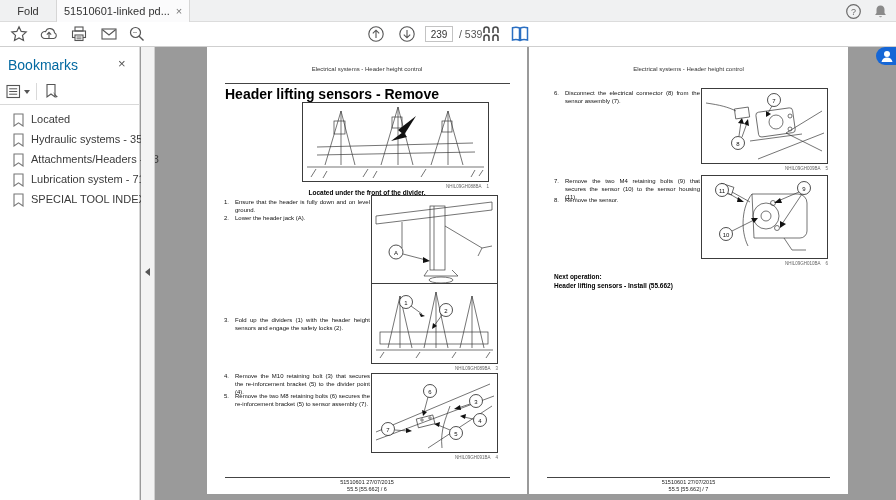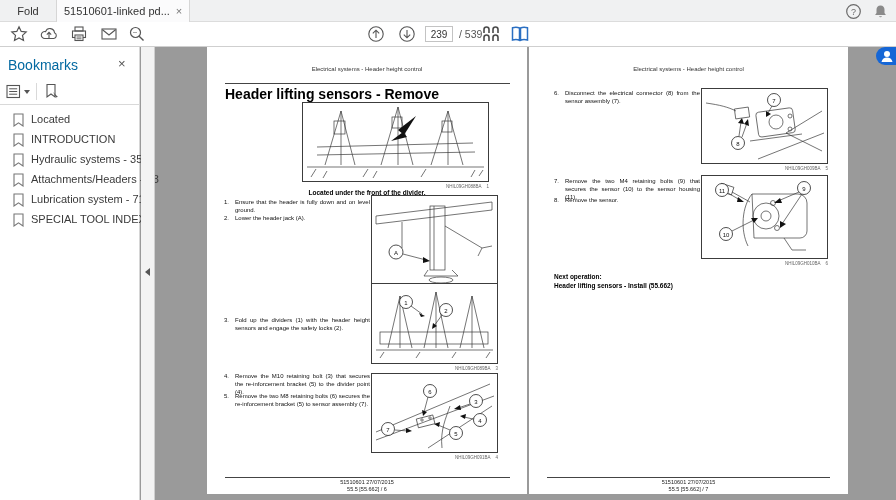--- a/index.html
+++ b/index.html
@@ -174,28 +174,20 @@
       </div>
     </div>
     <div class="sb-list">
       <div class="sb-item">
         <span class="ribbon">
             <svg width="13" height="14" viewBox="0 0 13 14">
               <path d="M2 1h9v12l-4.5-3.2L2 13z" fill="none" stroke="#777" stroke-width="1.1"></path>
             </svg>
           </span>
         <span class="lbl">Located</span>
-      </div>
-      <div class="sb-item">
-        <span class="ribbon">
-            <svg width="13" height="14" viewBox="0 0 13 14">
-              <path d="M2 1h9v12l-4.5-3.2L2 13z" fill="none" stroke="#777" stroke-width="1.1"></path>
-            </svg>
-          </span>
-        <span class="lbl">INTRODUCTION</span>
       </div>
       <div class="sb-item">
         <span class="ribbon">
             <svg width="13" height="14" viewBox="0 0 13 14">
               <path d="M2 1h9v12l-4.5-3.2L2 13z" fill="none" stroke="#777" stroke-width="1.1"></path>
             </svg>
           </span>
         <span class="lbl">Hydraulic systems - 35</span>
       </div>
       <div class="sb-item">

